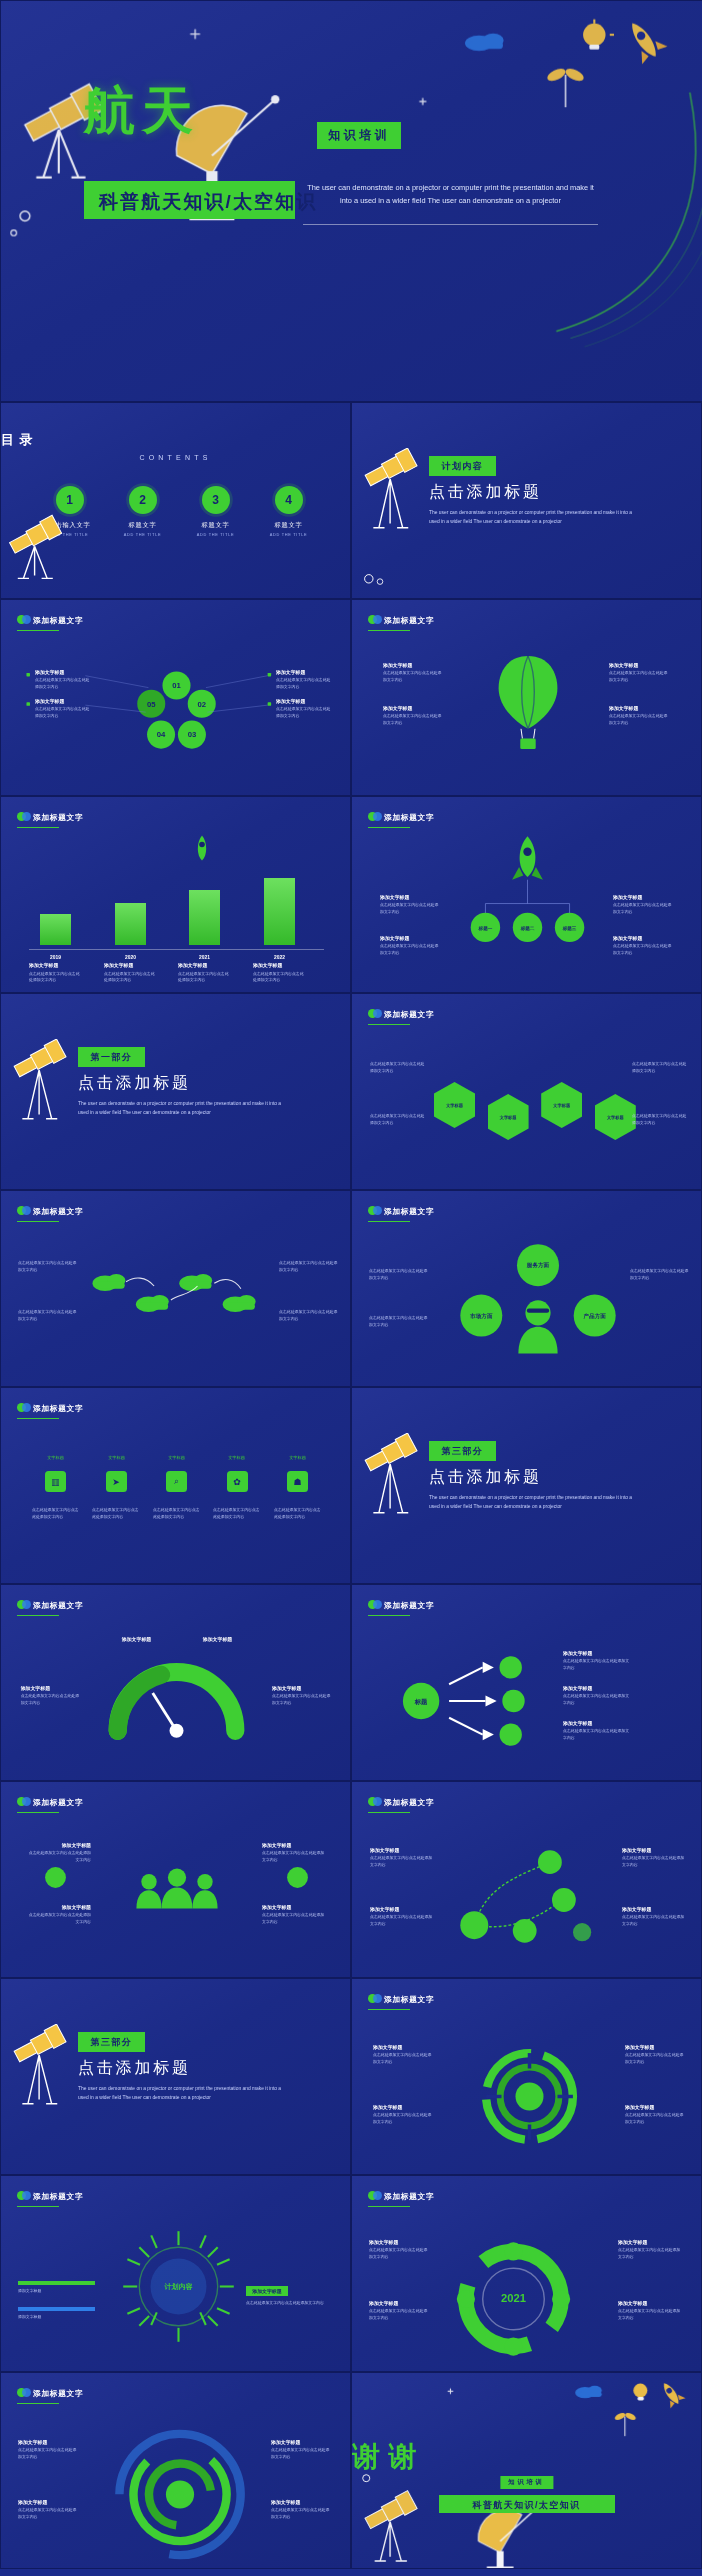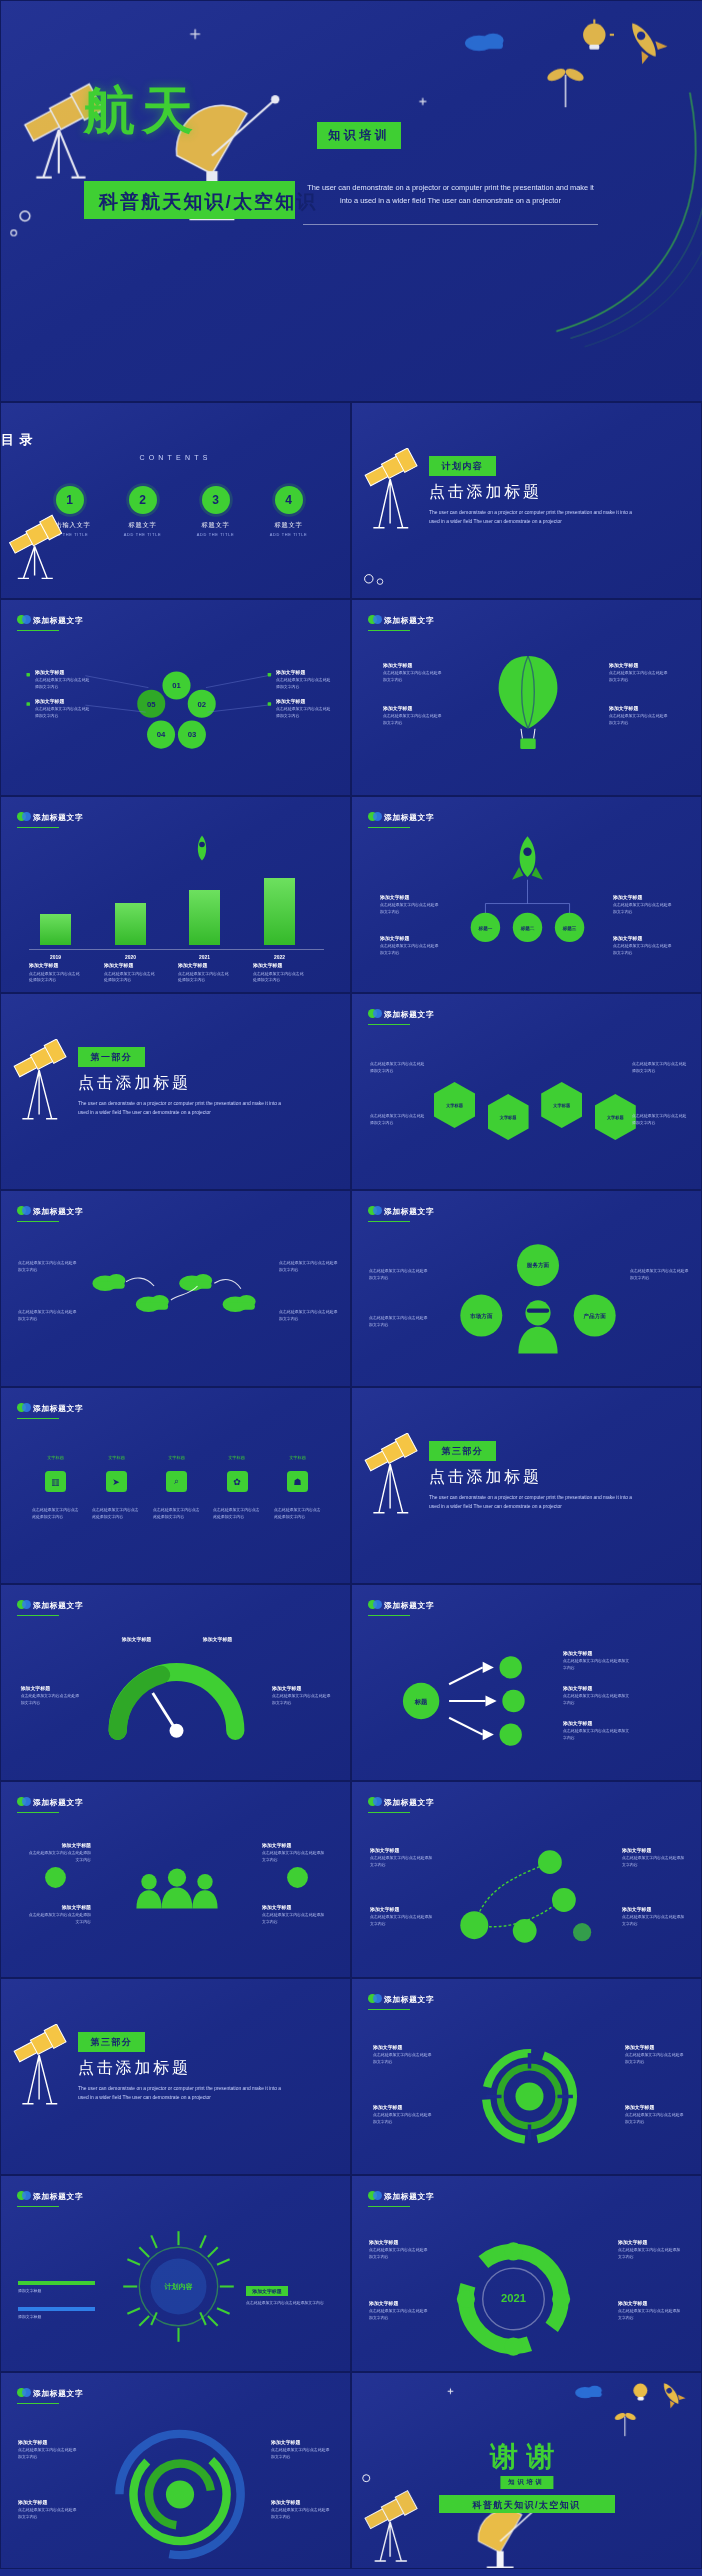--- a/index.html
+++ b/index.html
@@ -114,21 +114,21 @@
     display:flex; flex-direction:column; align-items:center; justify-content:center;
     font-size:4.2px; color:#16246f; font-weight:bold; text-align:center;
   }
 
   .sq-icon {
     width:21px; height:21px; border-radius:3.5px; background:#3fcf33;
     display:flex; align-items:center; justify-content:center; font-size:9px; color:#16246f;
   }
 
   .thanks-title {
-    position:absolute; left:0; right:0; top:65px; text-align:center;
+    position:absolute; left:0; right:0; top:65px; text-align:left;
     font-size:28px; letter-spacing:8.4px; font-weight:bold; color:#3fcf33;
   }
   .thanks-badge {
     position:absolute; left:50%; transform:translateX(-50%); top:103px;
     background:#3fcf33; color:#16246f; font-size:6.3px; letter-spacing:2.8px;
     padding:2.1px 8.4px; font-weight:bold;
   }
   .thanks-band {
     position:absolute; left:50%; transform:translateX(-50%); top:122px;
     width:176px; height:18px; background:#3fcf33;

